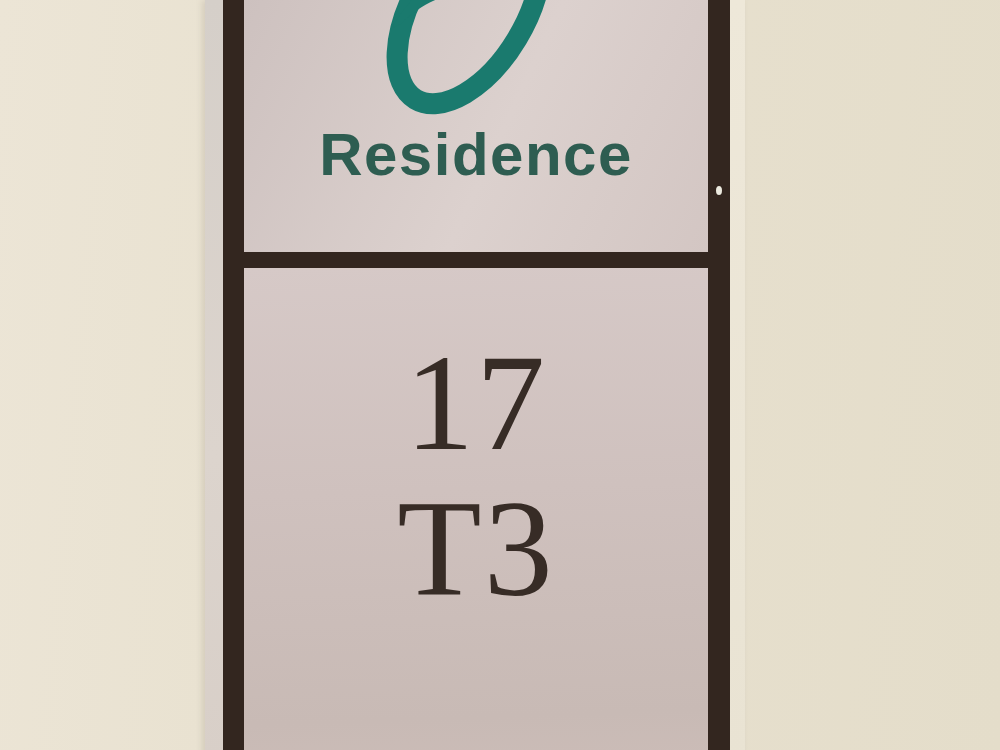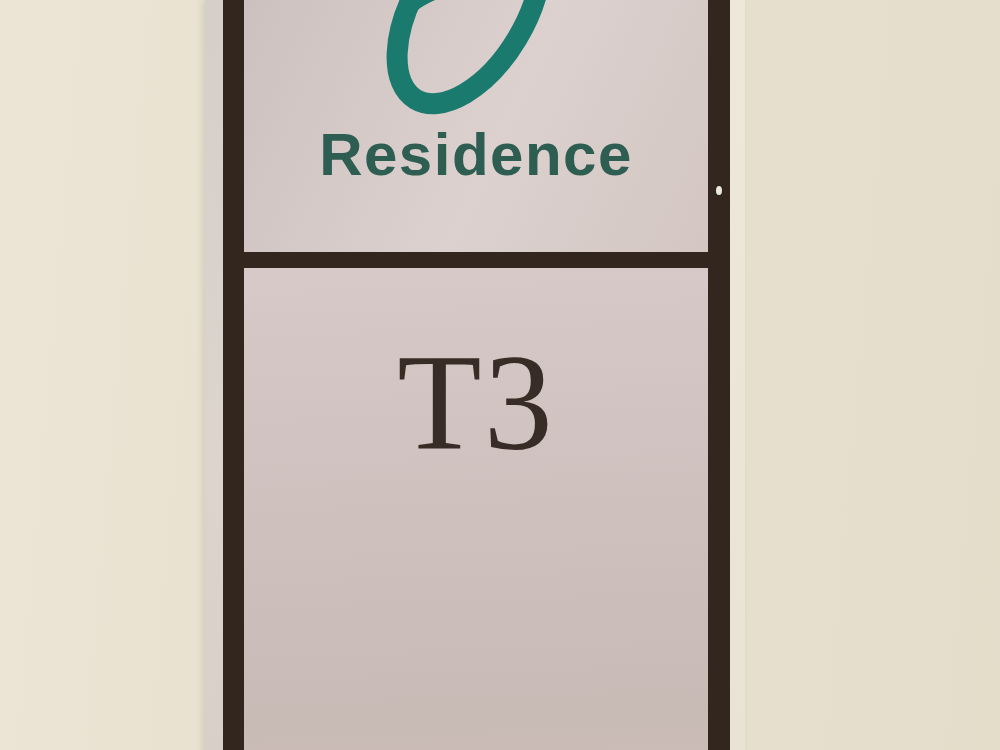--- a/index.html
+++ b/index.html
@@ -151,20 +151,21 @@
           <svg class="logo-svg" viewBox="0 0 220 126" xmlns="http://www.w3.org/2000/svg" aria-hidden="true">
             <ellipse cx="84" cy="10" rx="56" ry="104" transform="rotate(31 84 10)" fill="none" style="stroke: var(--teal);" stroke-width="21"></ellipse>
             <path d="M 16 24 C 44 -6 90 -16 145 -18 L 145 -46 C 74 -44 32 -18 7 28 Z" style="fill: var(--teal);"></path>
           </svg>
           <div class="brand-name">Residence</div>
         </div>
 
         <div class="divider"></div>
 
         <div class="panel unit-panel">
+          <div class="unit-line">17</div>
           <div class="unit-line">T3</div>
         </div>
 
       </div>
     </div>
 
     <div class="edge edge-right"></div>
   </div>
 
   <div class="speck"></div>

